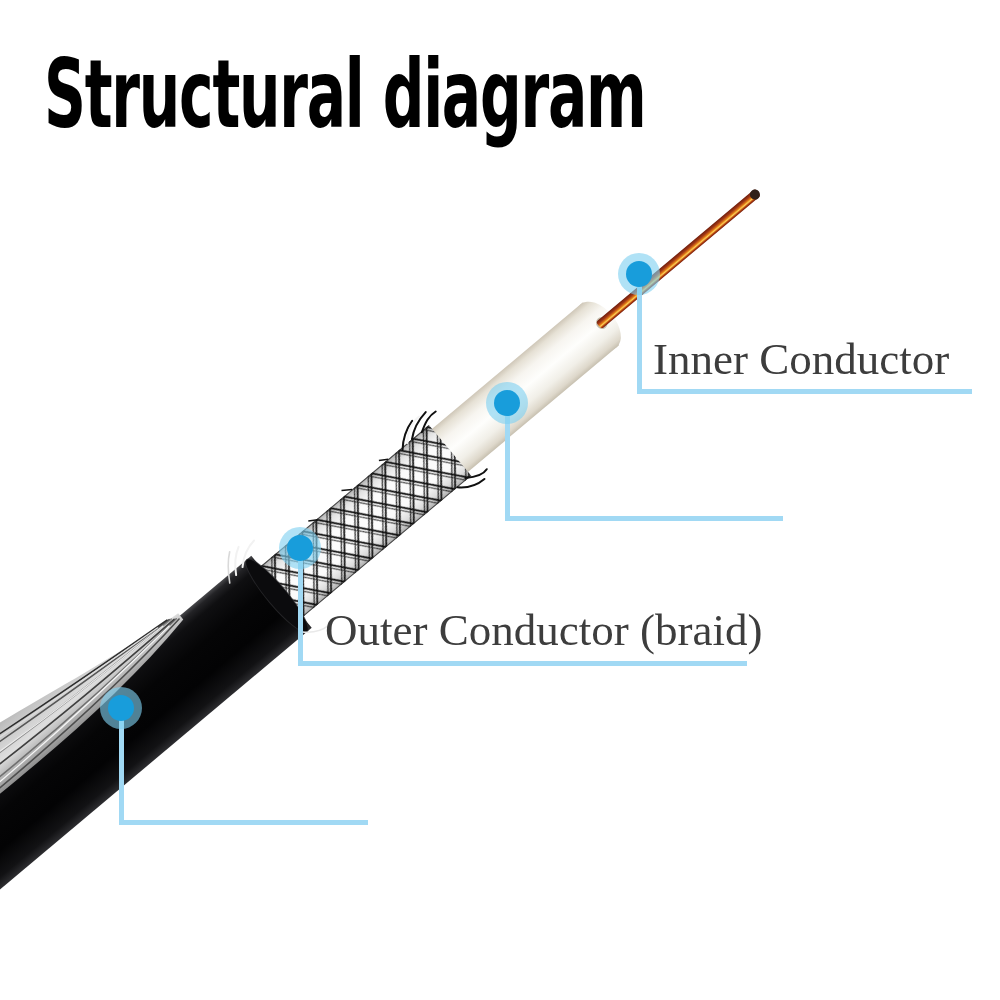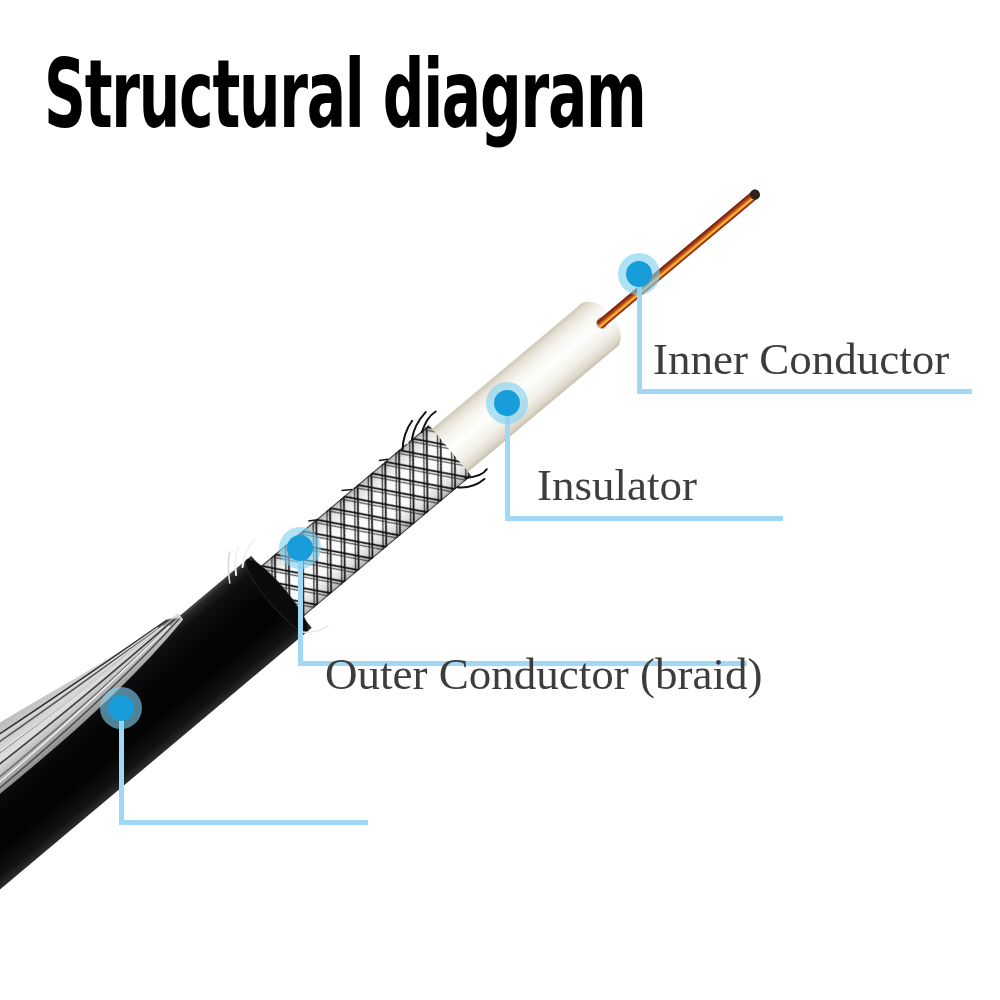--- a/index.html
+++ b/index.html
@@ -31,21 +31,21 @@
   .co-inner .co-label{left:653px;top:336px;}
   
   .co-insulator .dot-halo{left:486px;top:382px;} .co-insulator .dot-core{left:494px;top:390px;}
   .co-insulator .vline{left:505px;top:403px;height:116px;}
   .co-insulator .hline{left:505px;top:516px;width:278px;}
   .co-insulator .co-label{left:537px;top:462px;}
   
   .co-outer .dot-halo{left:279px;top:527px;} .co-outer .dot-core{left:287px;top:535px;}
   .co-outer .vline{left:298px;top:548px;height:116px;}
   .co-outer .hline{left:298px;top:661px;width:449px;}
-  .co-outer .co-label{left:325px;top:607px;margin-top:44px;}
+  .co-outer .co-label{left:325px;top:607px;}
   
   .co-jacket .dot-halo{left:100px;top:687px;} .co-jacket .dot-core{left:108px;top:695px;}
   .co-jacket .vline{left:119px;top:708px;height:115px;}
   .co-jacket .hline{left:119px;top:820px;width:249px;}
   .co-jacket .co-label{left:180px;top:766px;}
 </style>
 </head>
 <body>
 
 <div class="stage">
@@ -164,21 +164,20 @@
     <span class="dot-halo"></span>
     <span class="dot-core"></span>
     <span class="co-label">Inner Conductor</span>
   </div>
 
   <div class="callout co-insulator">
     <span class="vline"></span>
     <span class="hline"></span>
     <span class="dot-halo"></span>
     <span class="dot-core"></span>
-    <span class="co-label">Insulator</span>
   </div>
 
   <div class="callout co-outer">
     <span class="vline"></span>
     <span class="hline"></span>
     <span class="dot-halo"></span>
     <span class="dot-core"></span>
     <span class="co-label">Outer Conductor (braid)</span>
   </div>
 

